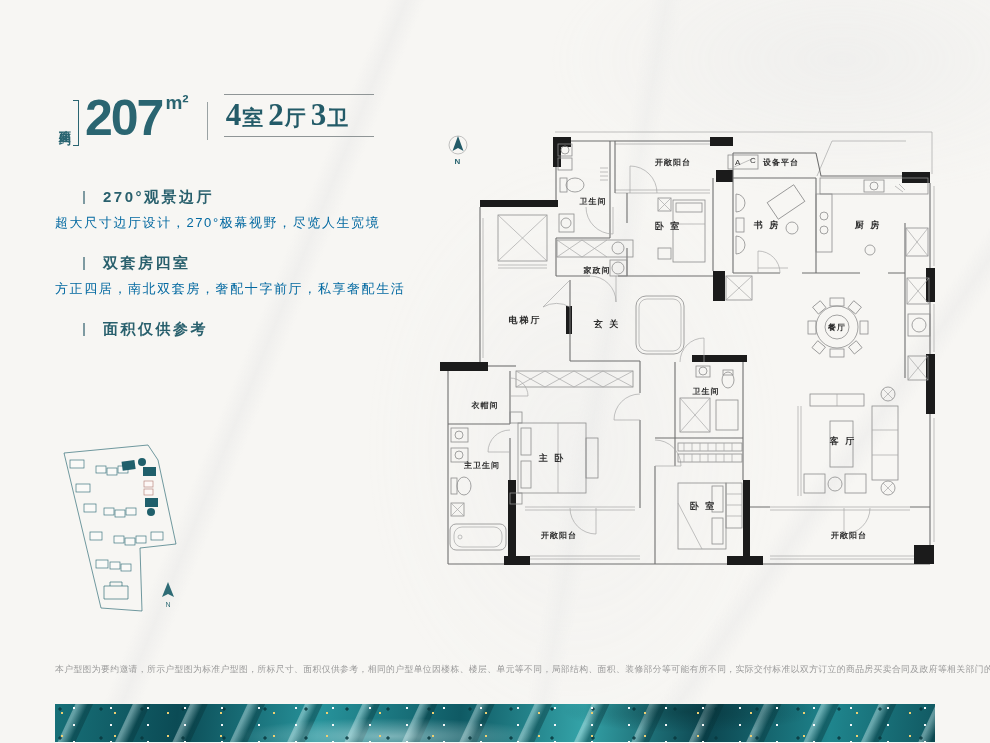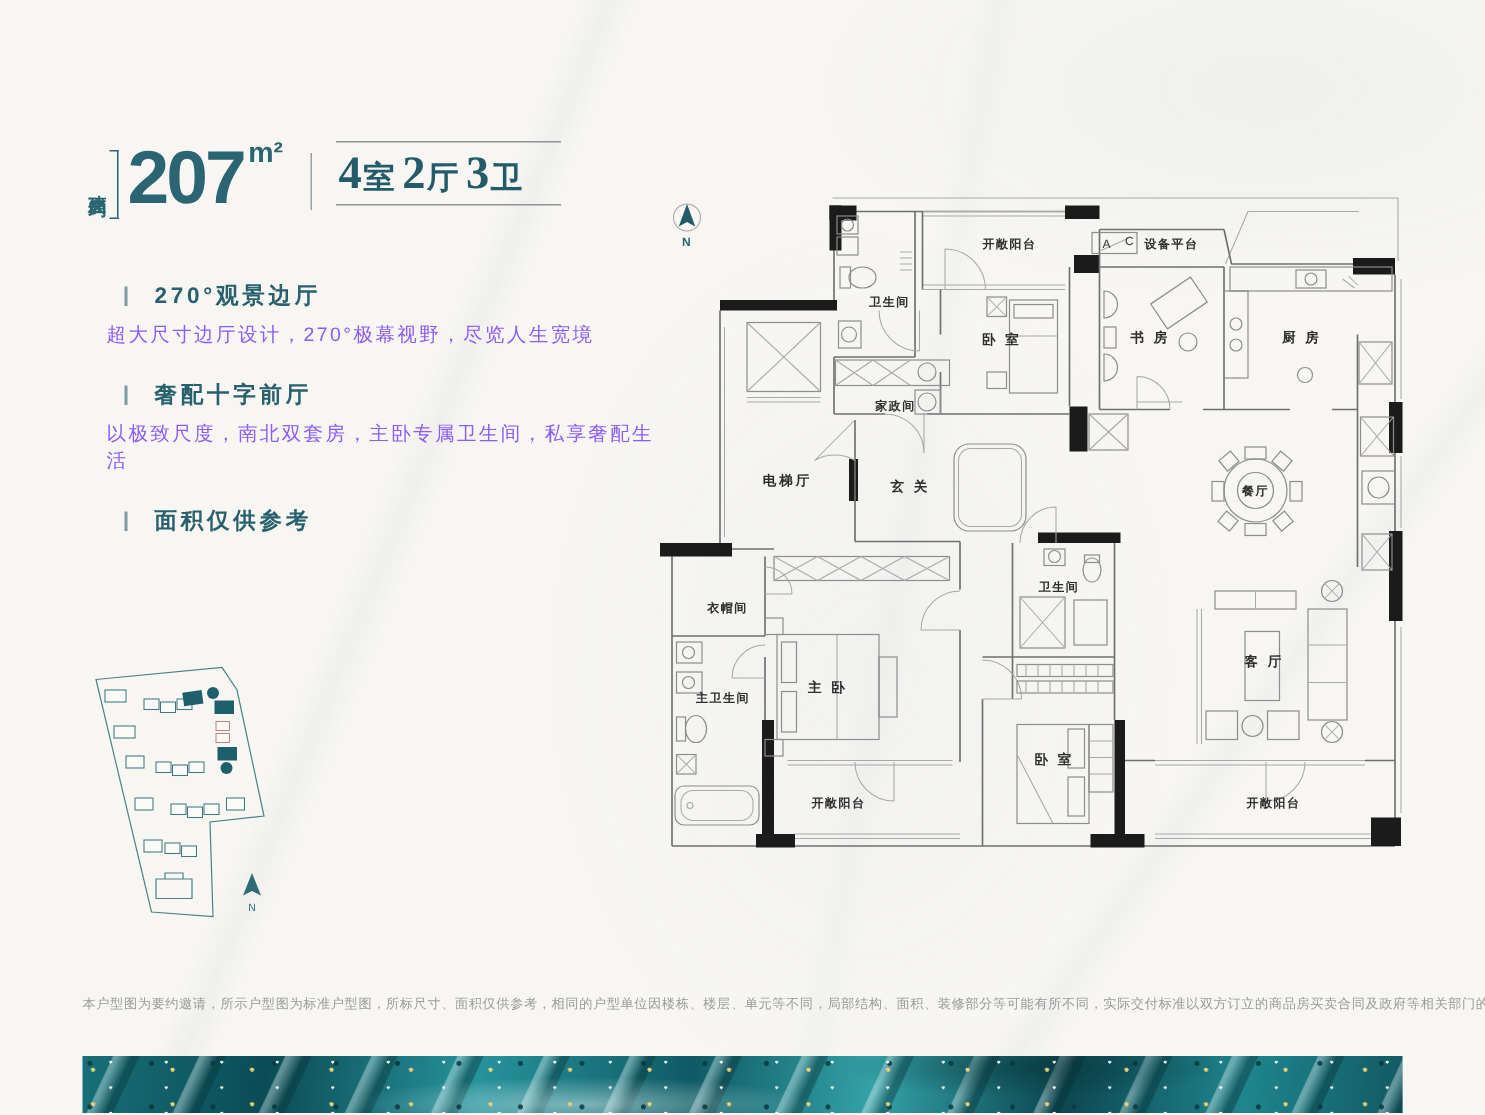--- a/index.html
+++ b/index.html
@@ -24,21 +24,21 @@
   .layout-rule{width:150px;height:1px;background:#8f9596;}
   .layout-txt{display:flex;align-items:baseline;padding:5px 2px 4px 2px;color:#235b68;font-family:"Liberation Serif","DejaVu Serif",serif;}
   .layout-txt .n{font-size:31px;font-weight:700;line-height:30px;}
   .layout-txt .u{font-size:21px;font-weight:700;margin:0 4px 0 1px;letter-spacing:1px;}
   
   .features{position:absolute;left:47px;top:188px;width:400px;}
   .feat{margin-bottom:22px;}
   .feat .t-row{display:flex;align-items:center;padding-left:36px;}
   .feat .bar{width:2px;height:13px;background:#7e9aa1;margin-right:18px;}
   .feat .title{font-size:15px;font-weight:700;color:#29606d;letter-spacing:2.5px;}
-  .feat .desc{font-size:13px;color:#8b5cf6;letter-spacing:1.6px;margin:7px 0 0 24px;}
+  .feat .desc{font-size:13px;color:#0369a1;letter-spacing:1.6px;margin:7px 0 0 8px;}
   
   .fp{position:absolute;left:440px;top:128px;}
   .fp-wall{stroke:#6f6f6f;stroke-width:1.1;fill:none}
   .fp-lite{stroke:#a8a8a8;stroke-width:.7;fill:none}
   .fp-fur{stroke:#8d8d8d;stroke-width:.8;fill:none}
   .fp-blk{fill:#1b1b1b;stroke:none}
   .fp-lbl{font-size:9px;fill:#2e2e2e;letter-spacing:2px;font-weight:600;font-family:"Liberation Sans","DejaVu Sans",sans-serif;}
   .fp-sm{font-size:8px;letter-spacing:1px;}
   .fp-ac{font-size:8px;fill:#333;letter-spacing:0;}
   .teal{fill:#2a6571;}
@@ -92,23 +92,23 @@
     <div class="feat">
       <div class="t-row">
           <span class="bar"></span>
         <span class="title">270°观景边厅</span>
         </div>
       <div class="desc">超大尺寸边厅设计，270°极幕视野，尽览人生宽境</div>
     </div>
     <div class="feat">
       <div class="t-row">
           <span class="bar"></span>
-        <span class="title">奢配十字前厅</span>
+        <span class="title">双套房四室</span>
         </div>
-      <div class="desc">以极致尺度，南北双套房，主卧专属卫生间，私享奢配生活</div>
+      <div class="desc">方正四居，南北双套房，奢配十字前厅，私享奢配生活</div>
     </div>
     <div class="feat">
       <div class="t-row">
           <span class="bar"></span>
         <span class="title">面积仅供参考</span>
         </div>
     </div>
   </div>
 
   <svg class="fp" width="512" height="442" viewBox="0 0 512 442">

